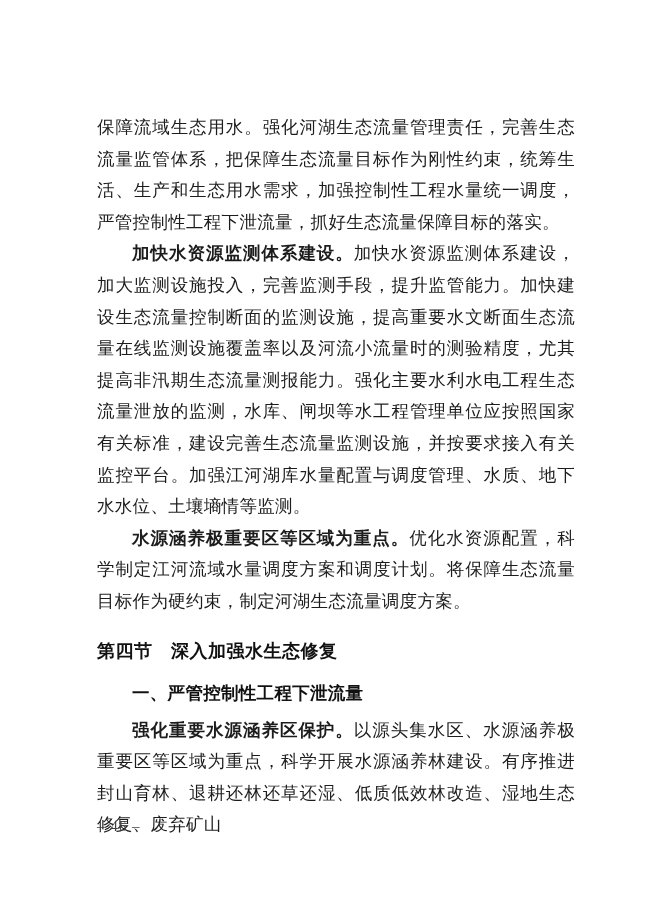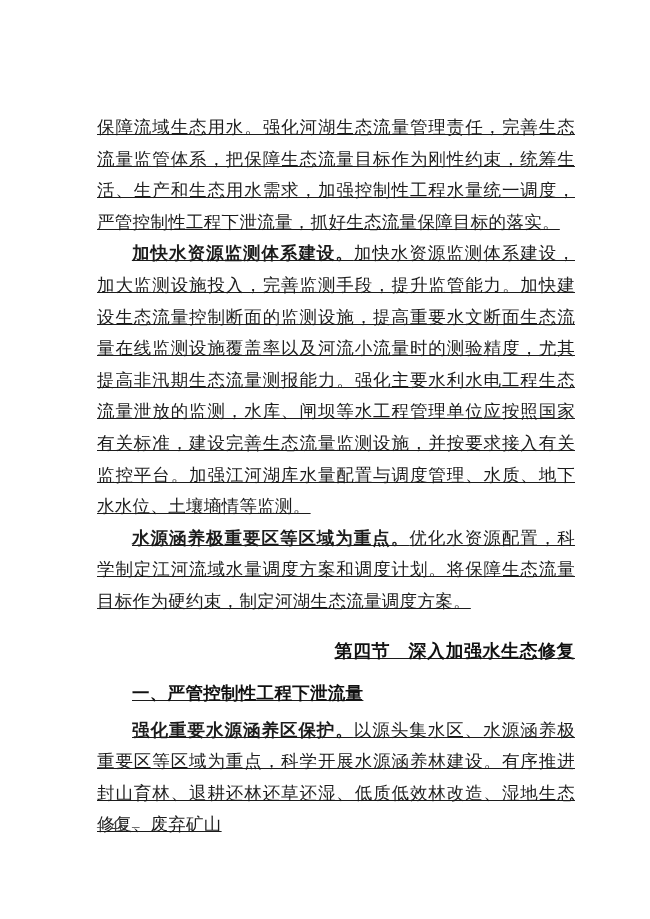--- a/index.html
+++ b/index.html
@@ -15,21 +15,20 @@
     font-family: "Liberation Serif", "DejaVu Serif", serif;
     color: #1c1c1c;
     overflow: hidden;
     box-sizing: border-box;
   }
   .body-text {
     position: absolute;
     top: 112px;
     left: 97px;
     width: 478px;
-    text-decoration: underline;
   }
   .para {
     margin: 0;
     font-size: 17.5px;
     line-height: 31.6px;
     text-align: justify;
     text-justify: inter-character;
     letter-spacing: 0.3px;
   }
   .para.indent {
@@ -38,21 +37,21 @@
   .lead {
     font-weight: bold;
     font-family: "Liberation Sans", "DejaVu Sans", sans-serif;
   }
   .section-heading {
     margin: 18px 0 11px 0;
     font-size: 18px;
     line-height: 31.6px;
     font-weight: bold;
     font-family: "Liberation Sans", "DejaVu Sans", sans-serif;
-    text-align: right;
+    text-align: left;
     letter-spacing: 0.5px;
     color: #111111;
   }
   .subsection-heading {
     margin: 0 0 5px 0;
     padding-left: 2em;
     font-size: 17.5px;
     line-height: 31.6px;
     font-weight: bold;
     font-family: "Liberation Sans", "DejaVu Sans", sans-serif;

